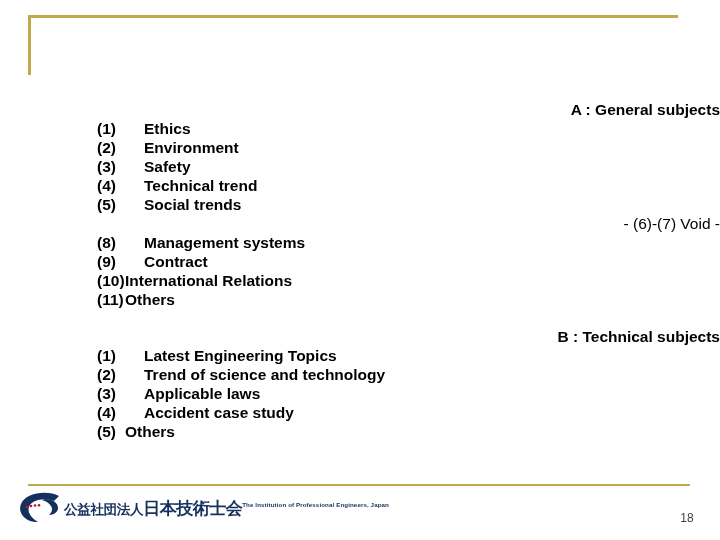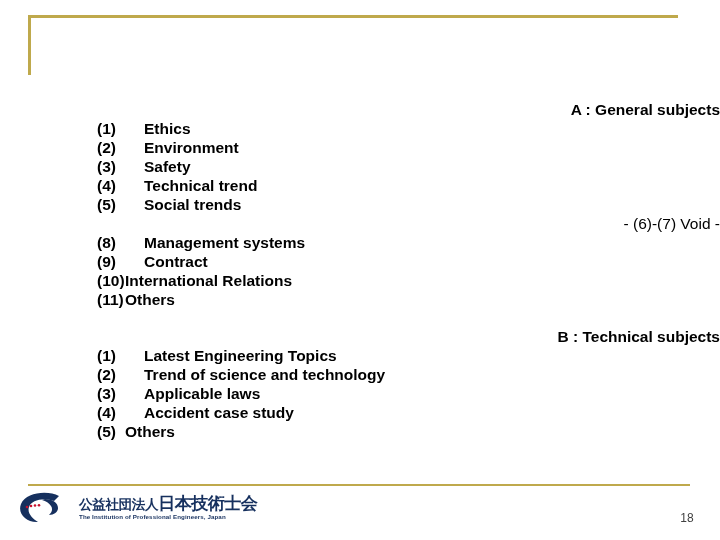--- a/index.html
+++ b/index.html
@@ -133,23 +133,23 @@
   .logo-mark {
     position: relative;
     width: 46px;
     height: 32px;
     flex: 0 0 auto;
   }
   .logo-mark svg {
     display: block;
   }
   .logo-text {
-    margin-left: 15px;
+    margin-left: 0;
     display: flex;
-    flex-direction: column;
+    flex-direction: row;
     justify-content: center;
     line-height: 1;
   }
   .logo-jp {
     font-size: 13.5px;
     font-weight: bold;
     color: #16305E;
     letter-spacing: -0.3px;
     white-space: nowrap;
     font-family: "DejaVu Sans", sans-serif;

